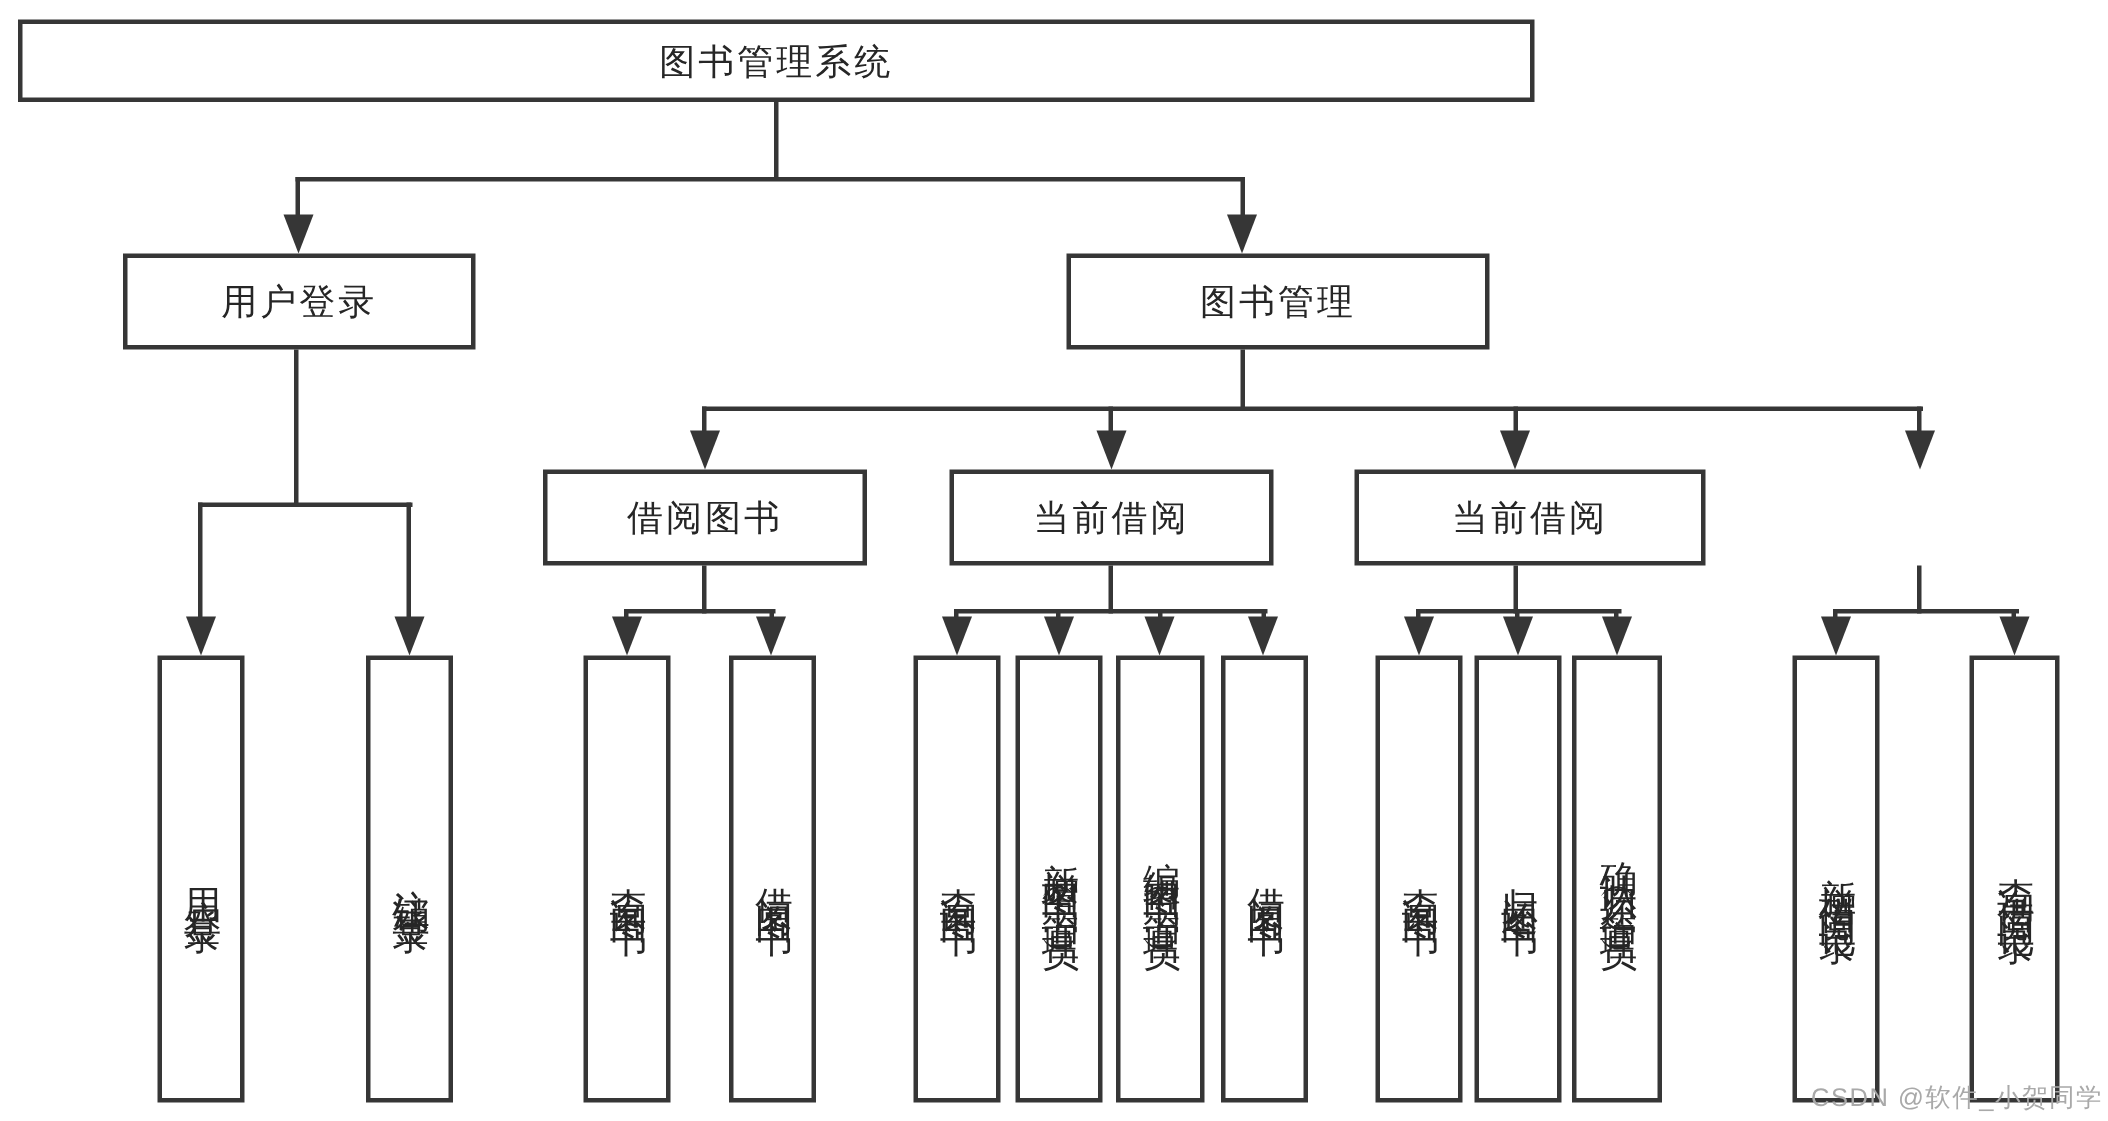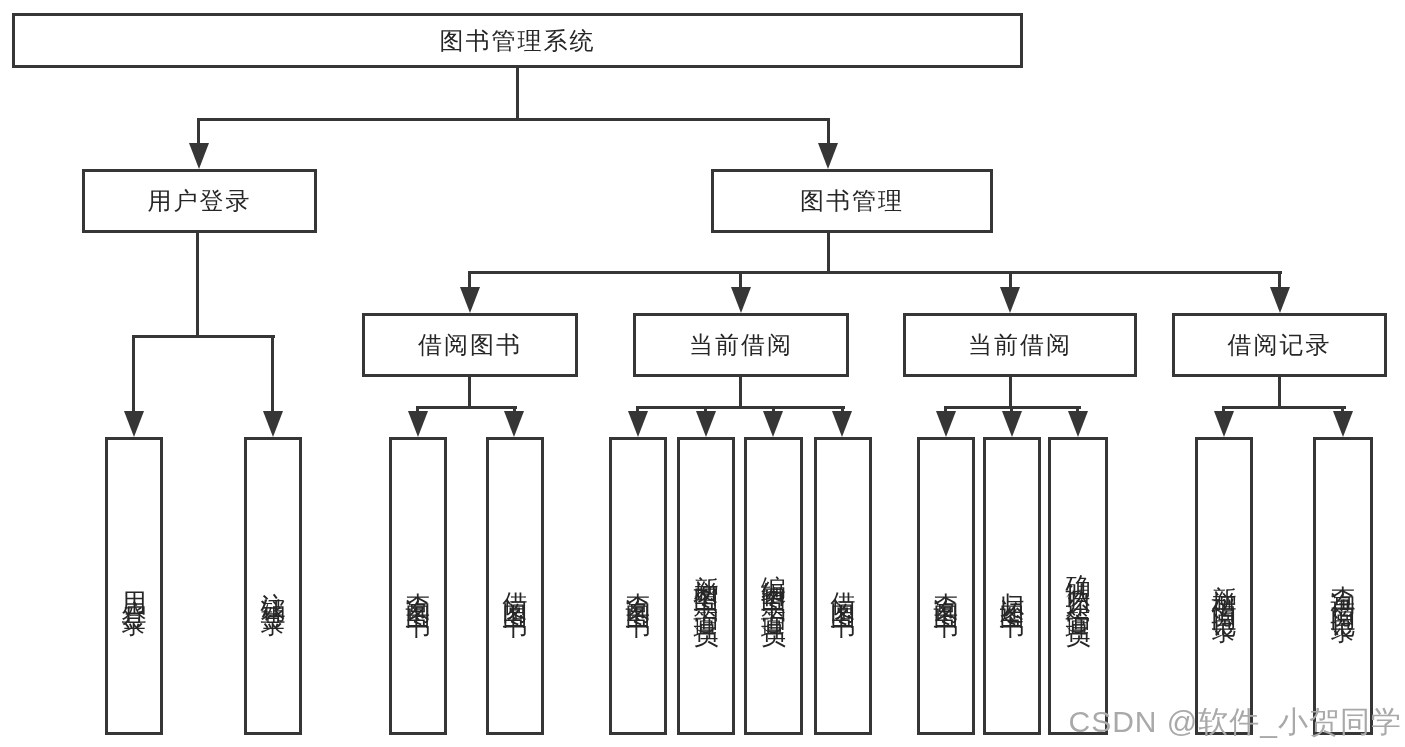--- a/index.html
+++ b/index.html
@@ -21,21 +21,21 @@
   }
   .vl{position:absolute;width:3px;background:#363636;}
   .hl{position:absolute;height:3px;background:#363636;}
   .ar{
     position:absolute;width:0;height:0;
     border-left:10px solid transparent;border-right:10px solid transparent;
     border-top:26px solid #363636;
   }
   .watermark{
     position:absolute;right:3px;bottom:4px;
-    font-size:30px;color:#a9a9a9;letter-spacing:1px;white-space:nowrap;
+    font-size:17px;color:#a9a9a9;letter-spacing:1px;white-space:nowrap;
     background:transparent;
   }
 </style>
 </head>
 <body>
 
 <div class="canvas">
 
   <div class="node node-h" style="left:12px;top:13px;width:1011px;height:55px;">
     <span>图书管理系统</span>
@@ -54,23 +54,20 @@
   </div>
 
   <div class="node node-h" style="left:633px;top:313px;width:216px;height:64px;">
     <span>当前借阅</span>
   </div>
 
   <div class="node node-h" style="left:903px;top:313px;width:234px;height:64px;">
     <span>当前借阅</span>
   </div>
 
-  <div class="node node-h" style="left:1172px;top:313px;width:215px;height:64px;">
-    <span>借阅记录</span>
-  </div>
 
   <div class="node node-v" style="left:105px;top:437px;width:58px;height:298px;">
     <span>用户登录</span>
   </div>
   <div class="node node-v" style="left:244px;top:437px;width:58px;height:298px;">
     <span>注销登录</span>
   </div>
 
   <div class="node node-v" style="left:389px;top:437px;width:58px;height:298px;">
     <span>查询图书</span>

